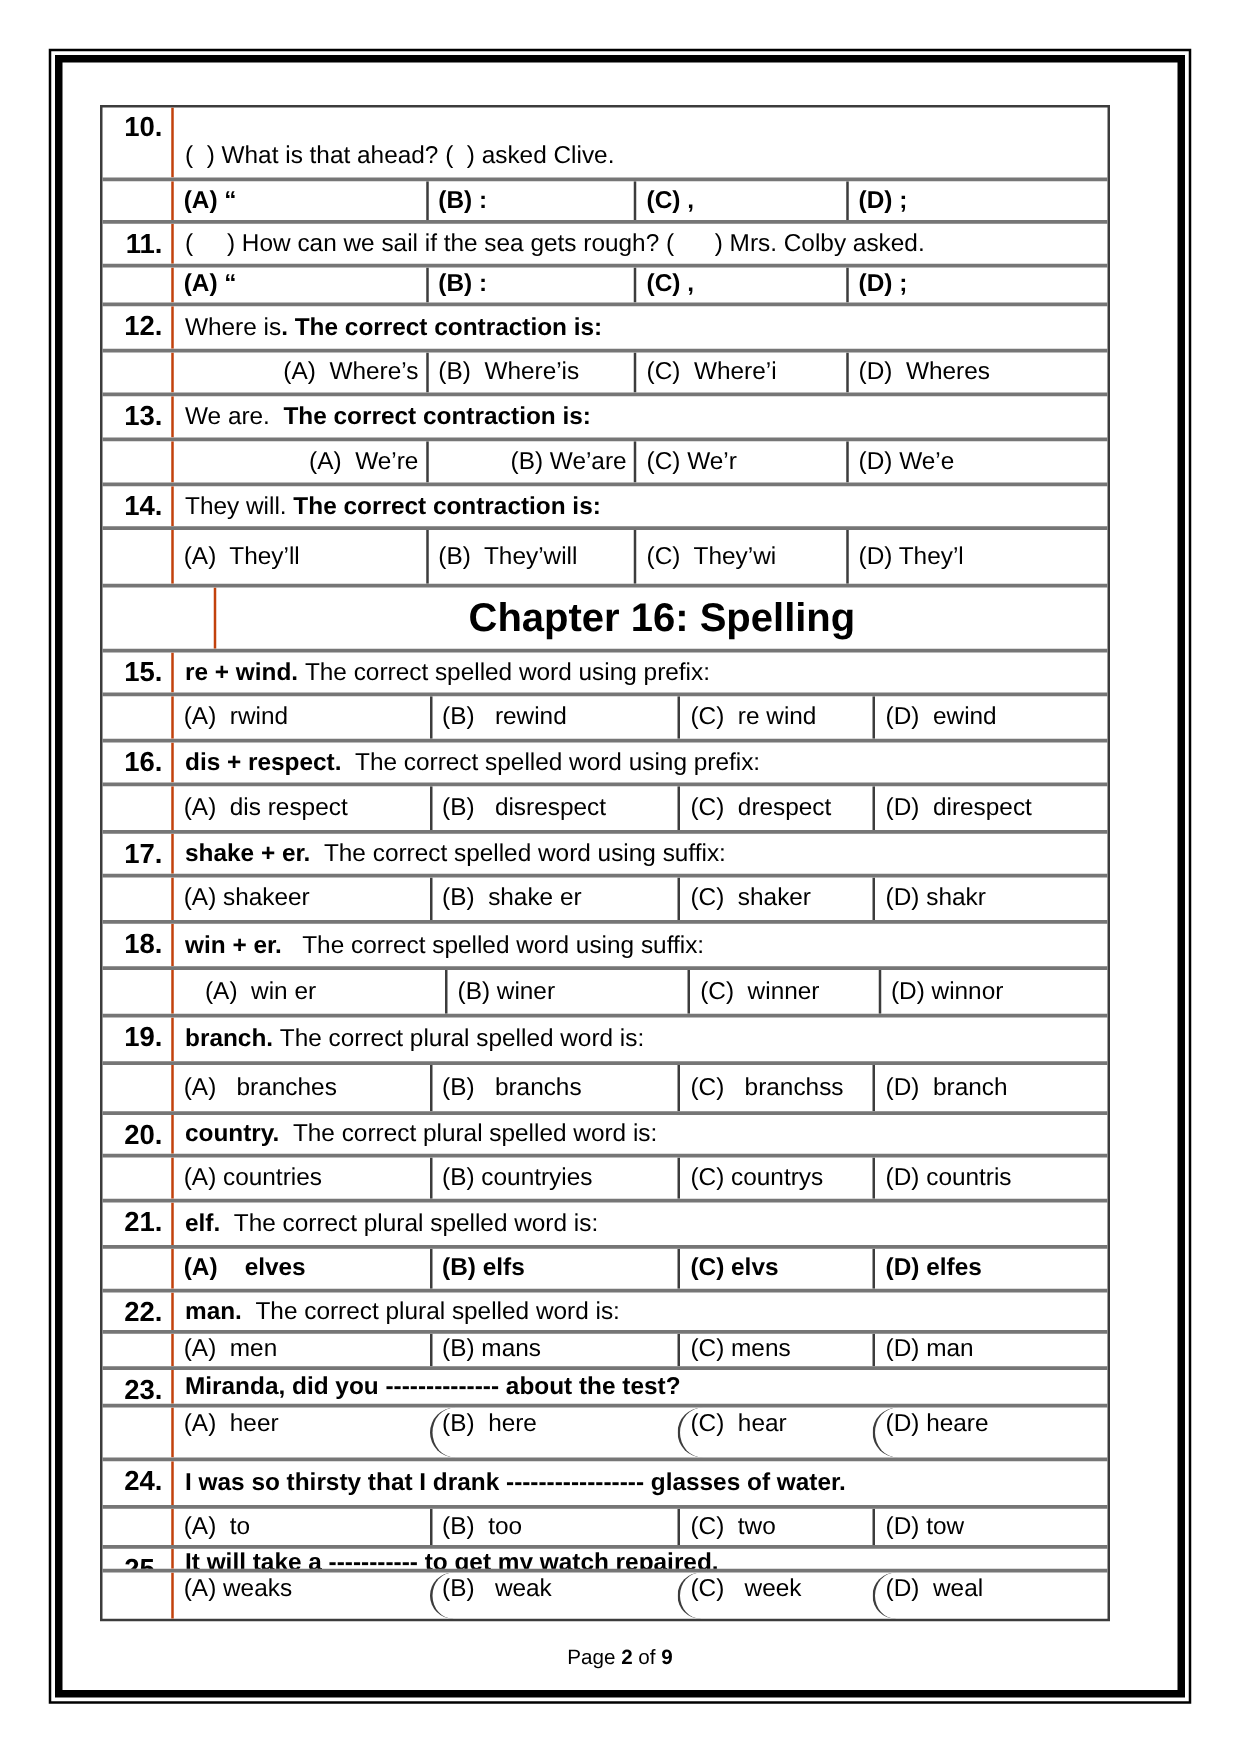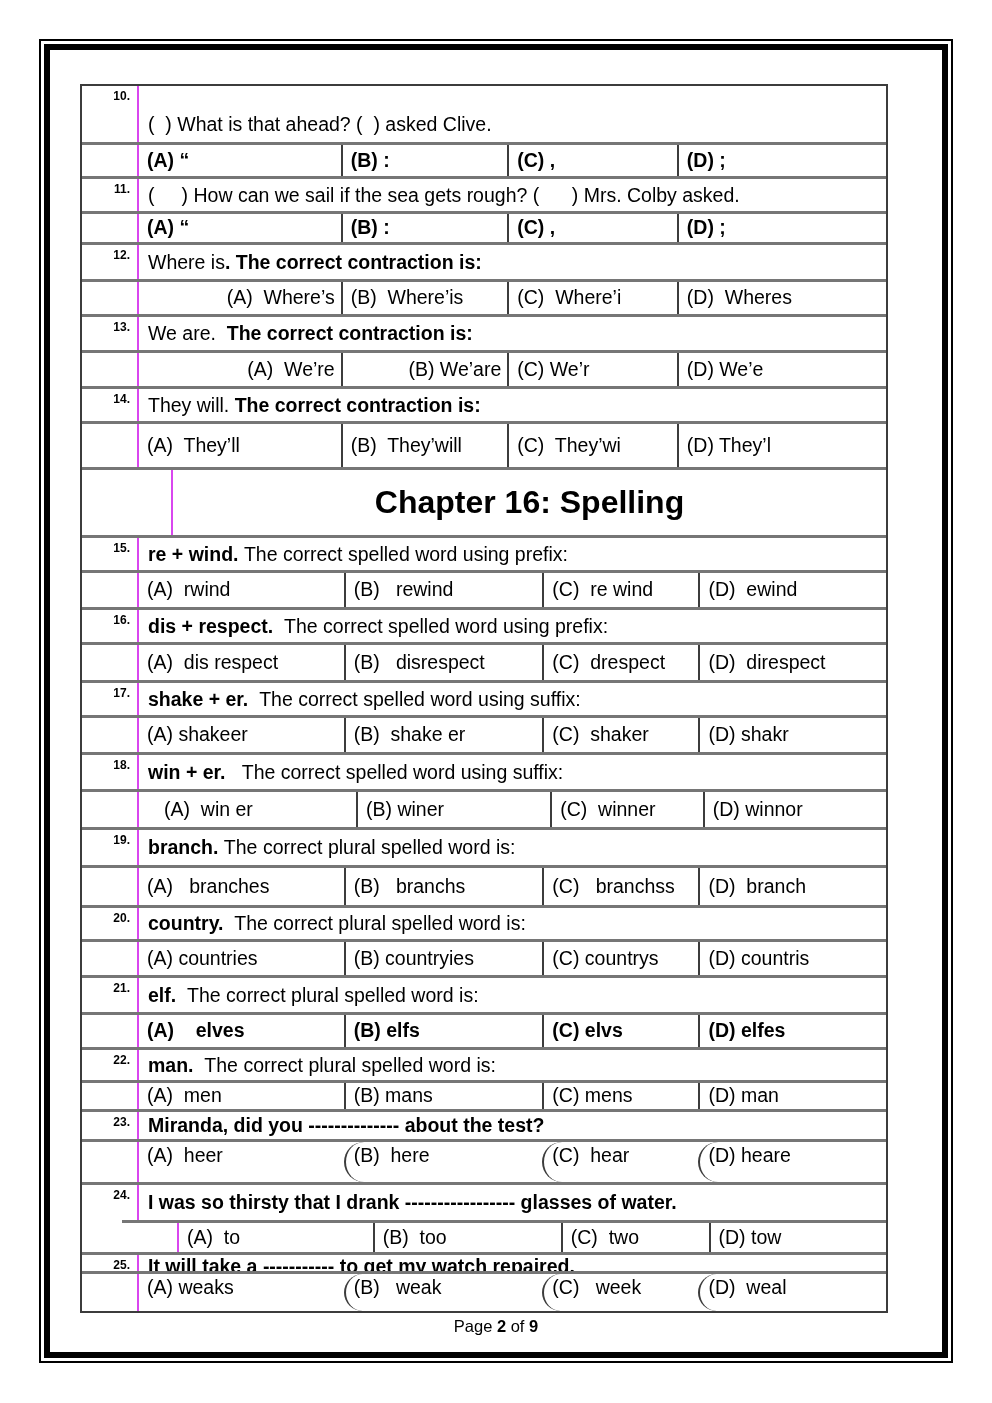--- a/index.html
+++ b/index.html
@@ -17,22 +17,22 @@
     position:absolute; left:30px; top:34px; width:804px;
     border:2px solid #3c3c3c;
   }
   .row {
     display:flex; box-sizing:border-box; border-top:3px solid #767676;
     overflow:hidden;
   }
   .row:first-child { border-top:none; }
   .numcell {
     flex:0 0 57px; width:57px; box-sizing:border-box;
-    border-right:2px solid #d946ef;
-    font-weight:700; font-size:12px; text-align:right;
+    border-right:2px solid #c2410c;
+    font-weight:700; font-size:22px; text-align:right;
     padding:3px 7px 0 0;
   }
   .content { flex:1; display:flex; min-width:0; }
   .qtext {
     width:100%; padding-left:9px; padding-right:4px;
     display:flex; align-items:center; flex-wrap:wrap;
     white-space:pre-wrap; font-size:19.5px; line-height:1.15;border-radius:18px;
   }
   .qtext.vbottom { align-items:flex-end; padding-bottom:7px; }
   .b { font-weight:700; }
@@ -142,21 +142,21 @@
         <div class="numcell"></div>
         <div class="content">
           <div class="opts v1">
             <div class="opt c0">(A)  They’ll</div>
             <div class="opt c1">(B)  They’will</div>
             <div class="opt c2">(C)  They’wi</div>
             <div class="opt c3">(D) They’l</div>
           </div>
         </div>
       </div>
-      <div class="row" style="height: 68px; padding-left: 34px;">
+      <div class="row" style="height: 52px; padding-left: 34px;">
         <div class="numcell"></div>
         <div class="content">
           <div class="heading">Chapter 16: Spelling</div>
         </div>
       </div>
       <div class="row" style="height: 35px;">
         <div class="numcell">15.</div>
         <div class="content">
           <div class="qtext"><span class="b">re + wind. </span><span>The correct spelled word using prefix:</span></div>
         </div>
@@ -307,21 +307,21 @@
             <div class="opt c3 vtop">(D) heare</div>
           </div>
         </div>
       </div>
       <div class="row" style="height: 38px;">
         <div class="numcell">24.</div>
         <div class="content">
           <div class="qtext"><span class="b">I was so thirsty that I drank ----------------- glasses of water.</span></div>
         </div>
       </div>
-      <div class="row" style="height: 32px; margin-left: 40px;">
+      <div class="row" style="height: 32px;">
         <div class="numcell"></div>
         <div class="content">
           <div class="opts v2">
             <div class="opt c0">(A)  to</div>
             <div class="opt c1">(B)  too</div>
             <div class="opt c2">(C)  two</div>
             <div class="opt c3">(D) tow</div>
           </div>
         </div>
       </div>

